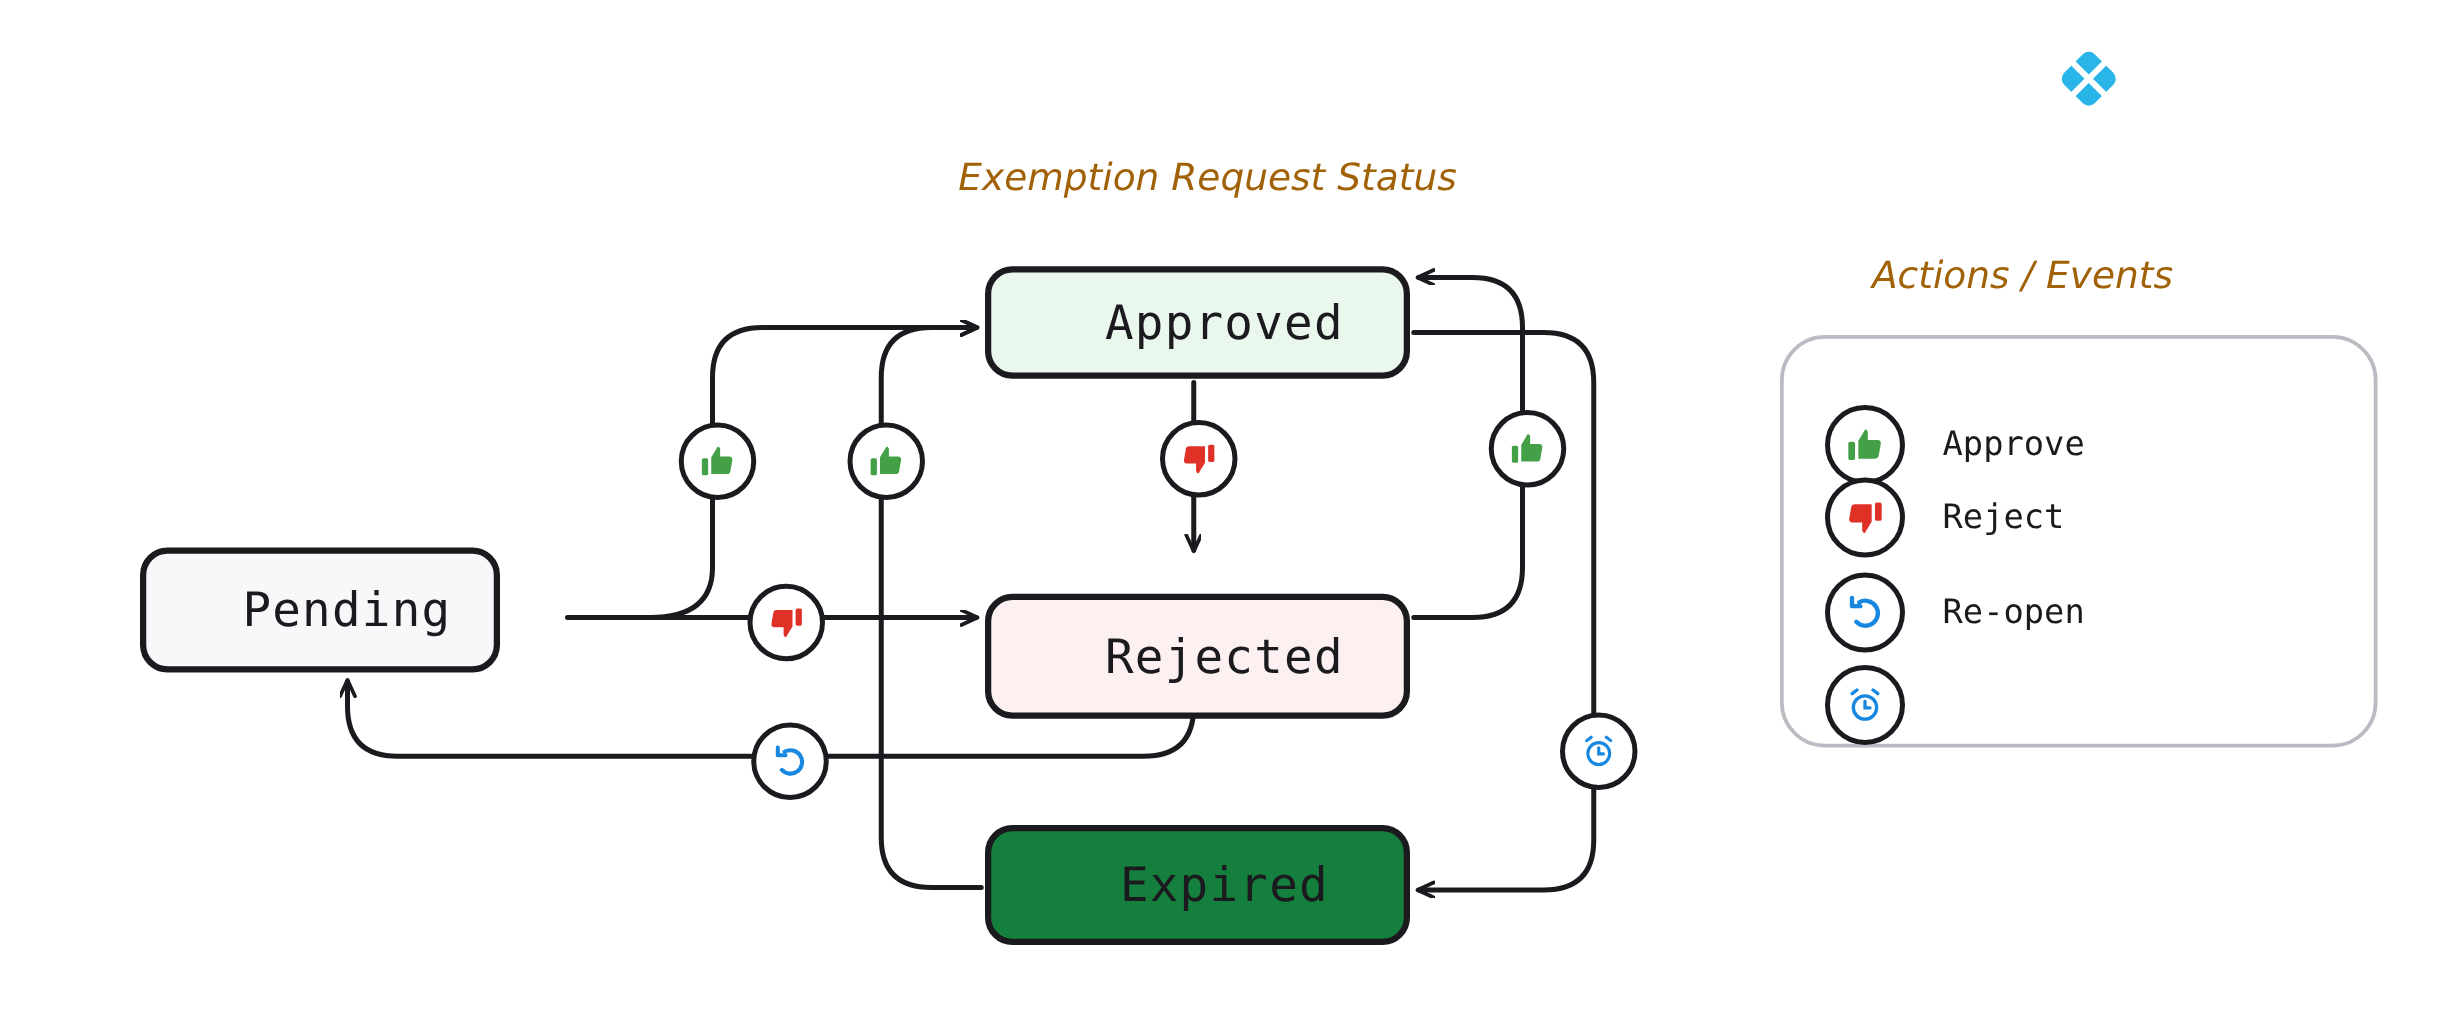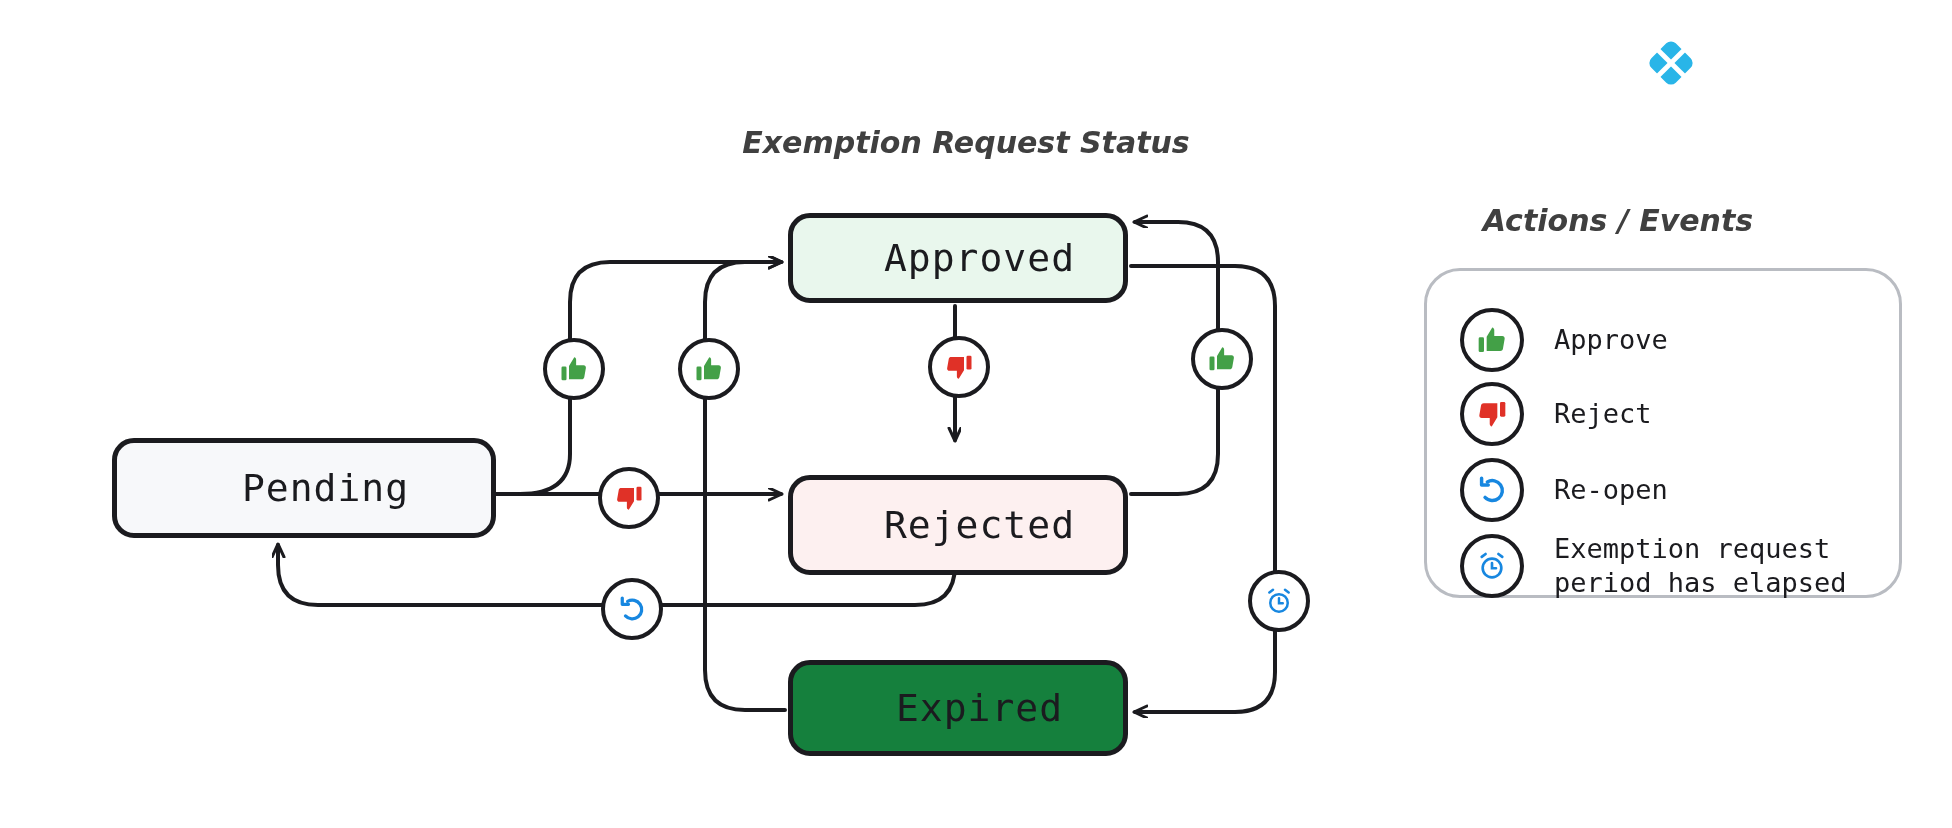--- a/index.html
+++ b/index.html
@@ -5,32 +5,32 @@
   html,body{margin:0;padding:0;}
   body{
     width:1952px;height:828px;background:#ffffff;
     font-family:"DejaVu Sans Mono", monospace;
     overflow:hidden;position:relative;
   }
   #canvas{position:absolute;left:0;top:0;width:1952px;height:828px;}
   .brand{position:absolute;left:1648px;top:40px;display:flex;align-items:center;gap:12px;}
   .brand-mark{width:46px;height:46px;flex:none;}
   .brand-name{font-family:"DejaVu Sans", sans-serif;font-weight:bold;font-size:42px;color:#21282b;letter-spacing:-1px;line-height:1;}
-  .hand{font-family:"DejaVu Sans", sans-serif;font-style:italic;font-weight:bold;color:#404040;}
+  .hand{font-family:"DejaVu Sans", sans-serif;font-style:italic;font-weight:normal;color:#a16207;}
   .diagram-title{position:absolute;left:736px;top:125px;width:460px;text-align:center;font-size:30px;}
   .legend-title{position:absolute;left:1408px;top:203px;width:420px;text-align:center;font-size:30px;}
   .node{
     position:absolute;box-sizing:border-box;
     border:5px solid #1b1b1f;border-radius:22px;
     display:flex;align-items:center;justify-content:center;
     font-family:"DejaVu Sans Mono", monospace;font-size:38px;color:#1b1b1f;
     letter-spacing:1px;
     padding-left:43px;
   }
-  #node-pending{left:112px;top:438px;width:384px;height:100px;background:#f7f8fa;}
+  #node-pending{left:112px;top:438px;width:288px;height:100px;background:#f7f8fa;}
   #node-approved{left:788px;top:213px;width:340px;height:90px;background:#e9f7ed;}
   #node-rejected{left:788px;top:443px;width:340px;height:100px;background:#fdf0f0;margin-top:32px;}
   #node-expired{left:788px;top:660px;width:340px;height:96px;background:#15803d;}
   .badge{
     position:absolute;width:54px;height:54px;border-radius:50%;
     background:#ffffff;border:4px solid #1b1b1f;
     display:flex;align-items:center;justify-content:center;
   }
   .badge svg{width:30px;height:30px;display:block;}
   .legend-box{
@@ -40,21 +40,21 @@
   .legend-item{position:absolute;left:1460px;display:flex;align-items:center;gap:30px;}
   .legend-icon{
     width:56px;height:56px;flex:none;border-radius:50%;background:#fff;
     border:4px solid #1b1b1f;display:flex;align-items:center;justify-content:center;
   }
   .legend-icon svg{width:32px;height:32px;display:block;}
   .legend-label{
     font-family:"DejaVu Sans Mono", monospace;font-size:27px;color:#1b1b1f;
     line-height:1.25;white-space:pre-line;
   }
-  #legend-item-0{top:308px;}
+  #legend-item-0{top:324px;}
   #legend-item-1{top:382px;}
   #legend-item-2{top:458px;}
   #legend-item-3{top:532px;}
 </style>
 </head>
 <body>
 
 <svg id="canvas" viewBox="0 0 1952 828" xmlns="http://www.w3.org/2000/svg">
   <defs>
     <marker id="ah" markerWidth="16" markerHeight="16" refX="13" refY="6" orient="auto" markerUnits="userSpaceOnUse">
@@ -174,15 +174,13 @@
 </div>
 
 <div class="legend-item" id="legend-item-3">
   <span class="legend-icon">
     <svg viewBox="0 0 24 24">
       <circle cx="12" cy="13.5" r="7" fill="none" stroke="#1787e0" stroke-width="2"></circle>
       <path d="M12 9.8v3.9h3" fill="none" stroke="#1787e0" stroke-width="2" stroke-linecap="round"></path>
       <path d="M4.3 5.2 7.2 3M19.7 5.2 16.8 3" fill="none" stroke="#1787e0" stroke-width="2" stroke-linecap="round"></path>
     </svg>
   </span>
-  <span class="legend-label">Exemption request
-period has elapsed</span>
 </div>
 
 </body></html>

